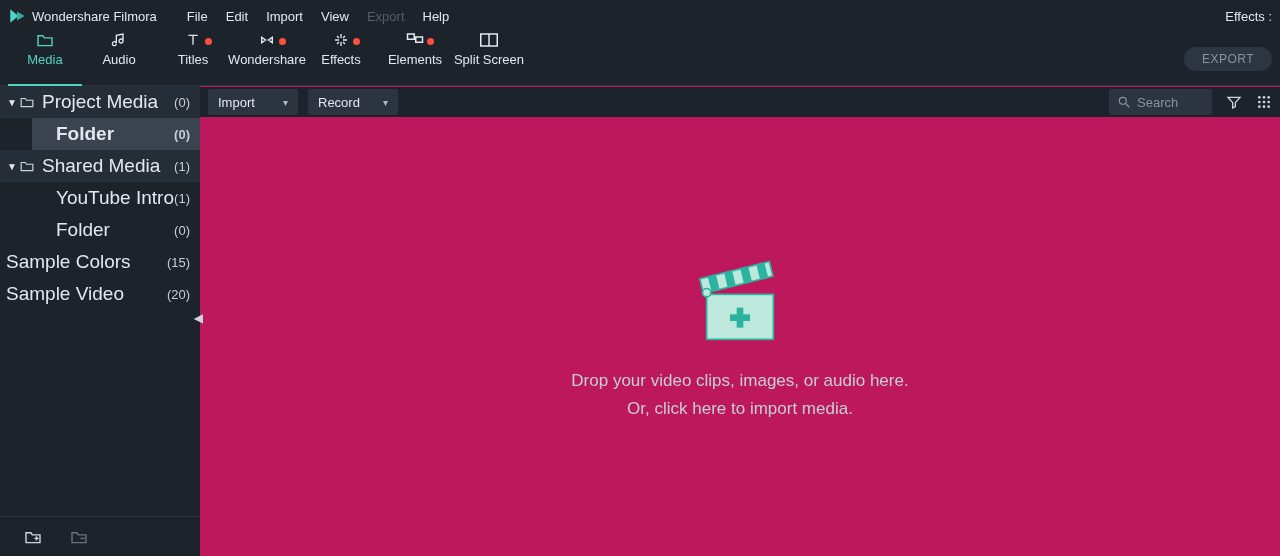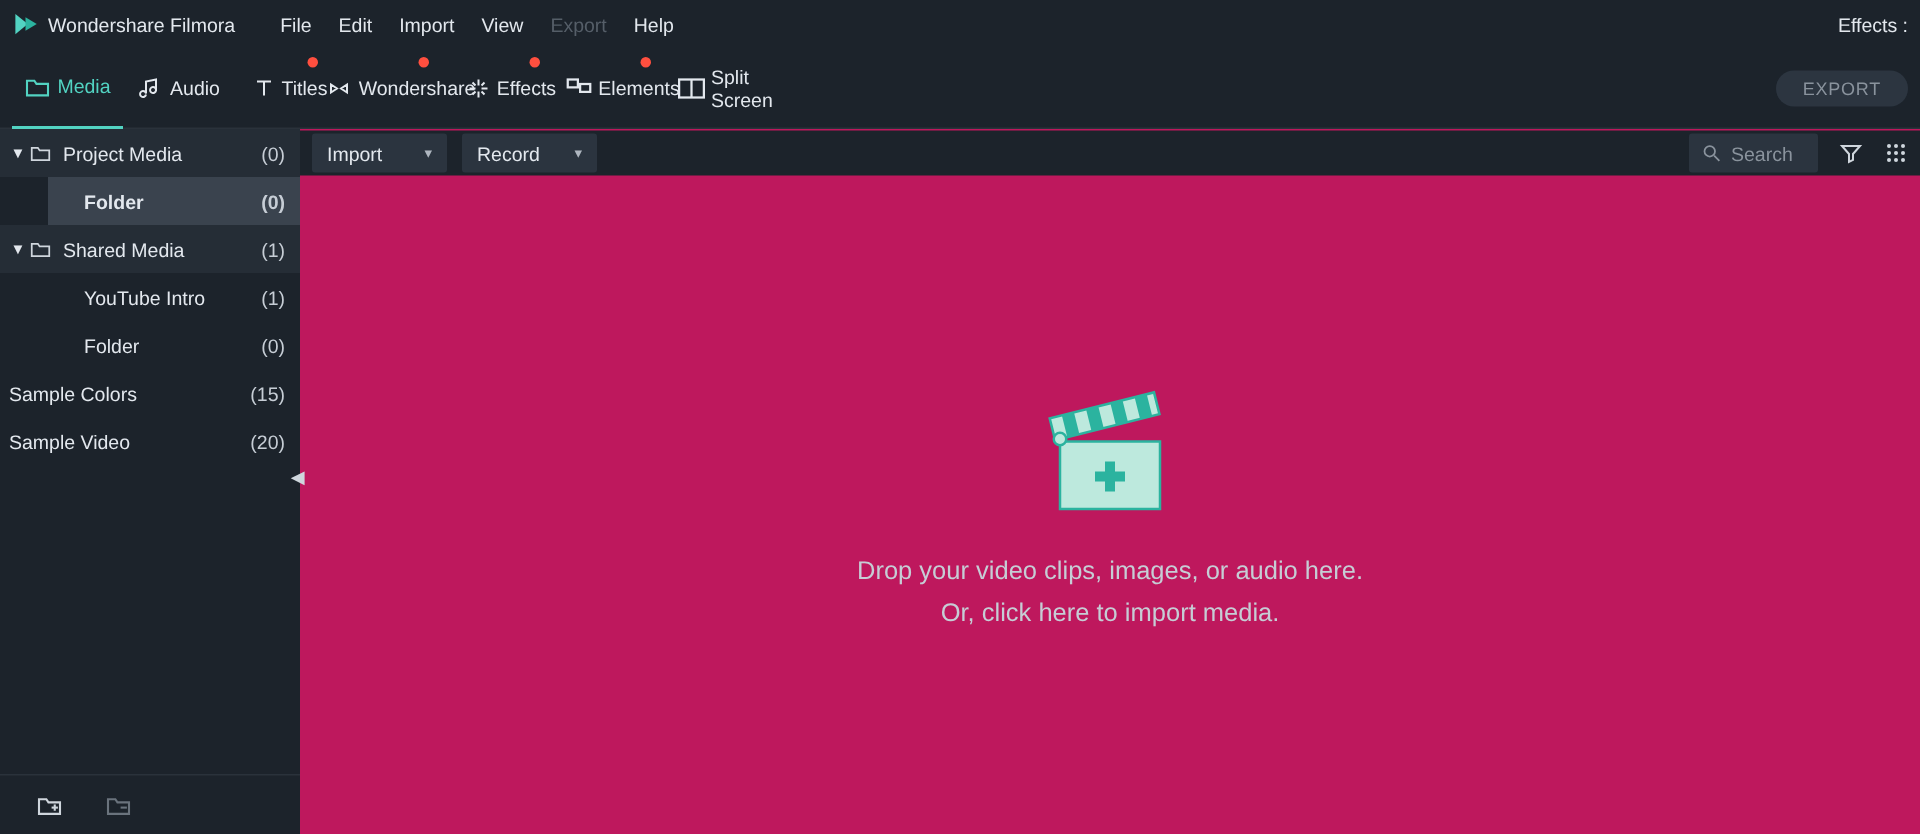--- a/index.html
+++ b/index.html
@@ -6,49 +6,49 @@
   body { background: #1c232b; color: #e3e8ee; width: 1280px; height: 556px; overflow: hidden; font-size: 13px; }
   
   .menubar { height: 32px; display: flex; align-items: center; background: #1c232b; padding: 0 8px; }
   .logo { display: flex; align-items: center; gap: 6px; margin-right: 30px; }
   .menu-items { display: flex; gap: 18px; }
   .menu-item { cursor: pointer; font-size: 13px; }
   .menu-item.disabled { color: #555e68; }
   .title-right { margin-left: auto; font-size: 13px; }
   
   .toolbar { height: 54px; display: flex; align-items: center; background: #1c232b; padding: 0 8px; border-bottom: 1px solid #2a323b; }
-  .tool-tab { display: flex; flex-direction: row; align-items: center; justify-content: center; width: 74px; height: 54px; cursor: pointer; position: relative; gap: 4px; }
+  .tool-tab { display: flex; flex-direction: column; align-items: center; width: 74px; height: 54px; cursor: pointer; position: relative; gap: 4px; }
   .tool-tab.active { color: #52d3c2; border-bottom: 2px solid #52d3c2; }
   .tool-tab .ticon { height: 16px; display: flex; align-items: center; justify-content: center; }
   .tool-tab .tlabel { font-size: 13px; }
   .dot { position: absolute; top: 6px; right: 18px; width: 7px; height: 7px; background: #ff4f3f; border-radius: 50%; }
   .export-btn { margin-left: auto; background: #2c3540; color: #8a939d; padding: 5px 18px; border-radius: 14px; font-size: 12px; letter-spacing: 0.5px; cursor: pointer; }
   
   .workspace { display: flex; height: calc(556px - 32px - 54px); position: relative; }
   
   .sidebar { width: 200px; background: #1c232b; display: flex; flex-direction: column; position: relative; }
   .tree { flex: 1; overflow: auto; }
   .tree-row { display: flex; align-items: center; height: 32px; padding: 0 10px 0 6px; cursor: pointer; }
   .tree-row.selected { background: #3a434e; }
   .tree-row.header-row { background: #252d36; }
   .tree-row .expander { width: 12px; font-size: 10px; display:inline-flex; align-items:center; justify-content:center; }
   .tree-row .folder-ico { width: 16px; margin: 0 6px 0 2px; display:inline-flex; align-items:center; }
-  .tree-row .label { flex: 1; font-size: 13px; }
+  .tree-row .label { flex: 1; font-size: 19px; }
   .tree-row .count { font-size: 13px; color: #c6cdd5; }
   .tree-row.selected .label, .tree-row.selected .count { font-weight: 600; }
   .indent1 { padding-left: 24px !important; margin-left: 32px; }
   .collapse-handle { position: absolute; right: -3px; top: 225px; color: #cfd6dd; cursor: pointer; font-size: 12px; }
   .sidebar-footer { height: 40px; border-top: 1px solid #2a323b; display: flex; align-items: center; gap: 28px; padding-left: 24px; }
   
   .main { flex: 1; display: flex; flex-direction: column; background: #be185d; }
   .main-toolbar { height: 30px; display: flex; align-items: center; padding: 4px 8px; background: #1c232b; margin-top: 1px; gap: 10px; }
   .dropdown { background: #2b343f; height: 26px; display: flex; align-items: center; padding: 0 10px; border-radius: 2px; gap: 20px; cursor: pointer; min-width: 90px; justify-content: space-between; font-size: 13px; }
   .dropdown .chev { font-size: 10px; color: #aeb6bf; }
   .search-wrap { margin-left: auto; display: flex; align-items: center; gap: 14px; }
-  .search-box { background: #2b343f; height: 26px; display: flex; align-items: center; padding: 0 8px; border-radius: 2px; width: 86px; gap: 6px; }
+  .search-box { background: #2b343f; height: 26px; display: flex; align-items: center; padding: 0 8px; border-radius: 2px; width: 103px; gap: 6px; }
   .search-box input { background: transparent; border: none; outline: none; color: #e3e8ee; width: 100%; font-size: 13px; }
   .search-box input::placeholder { color: #8a939d; }
   .iconbtn { color: #cfd6dd; cursor: pointer; display:inline-flex; }
   
   .dropzone { flex: 1; display: flex; flex-direction: column; align-items: center; justify-content: center; gap: 16px; }
   .dropzone-text { text-align: center; color: #c6cdd5; font-size: 17px; line-height: 1.6; }
   
   svg { display: block; }
 </style>
 </head>

